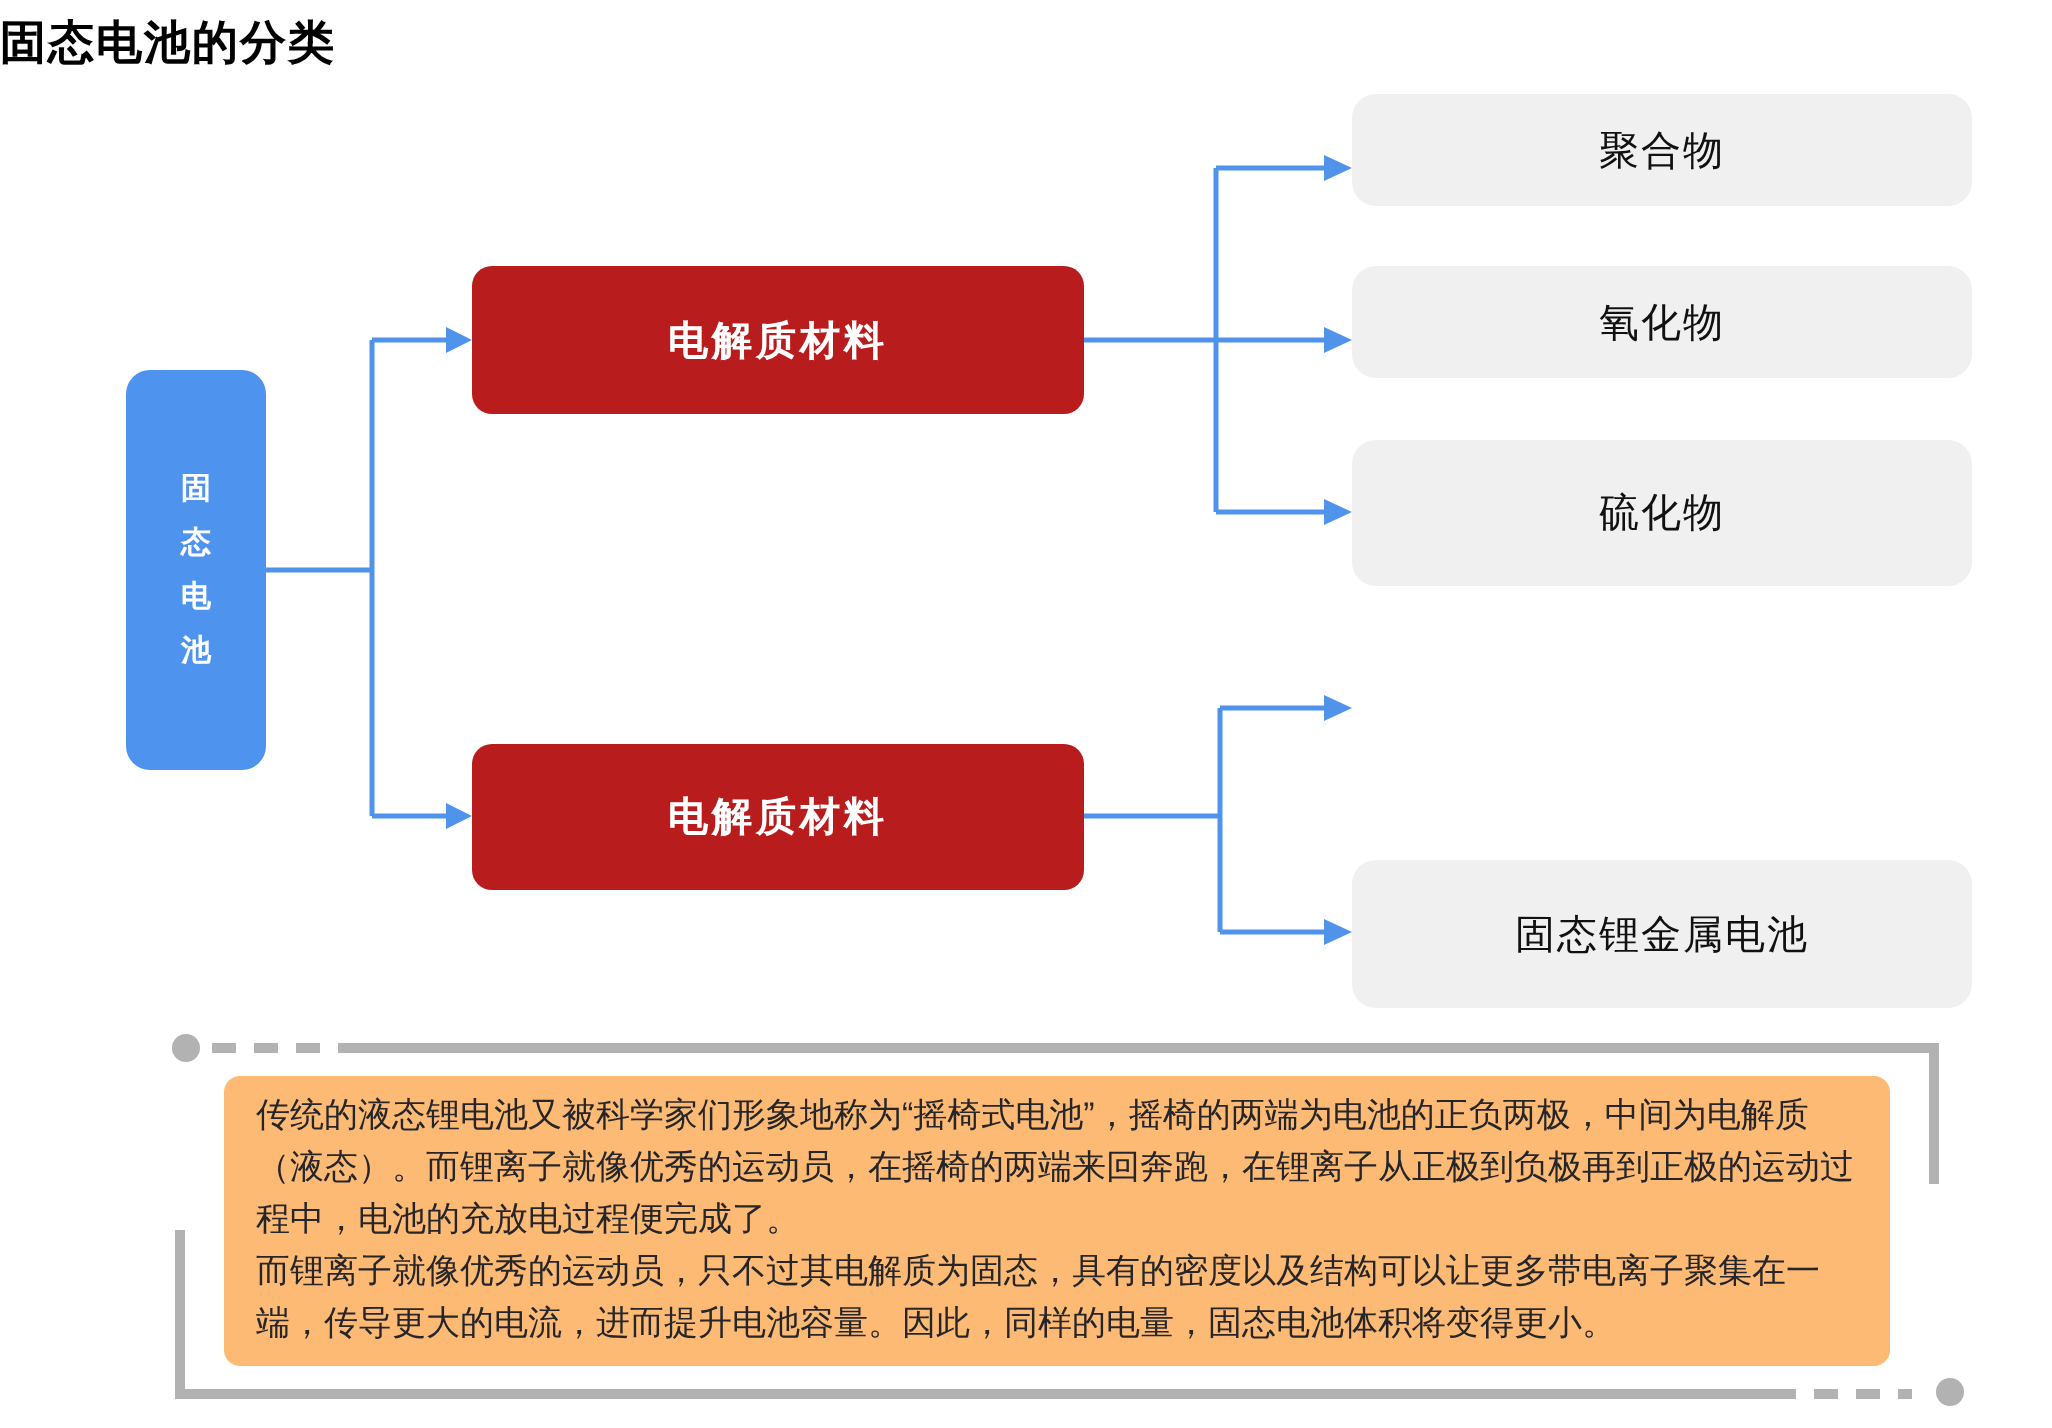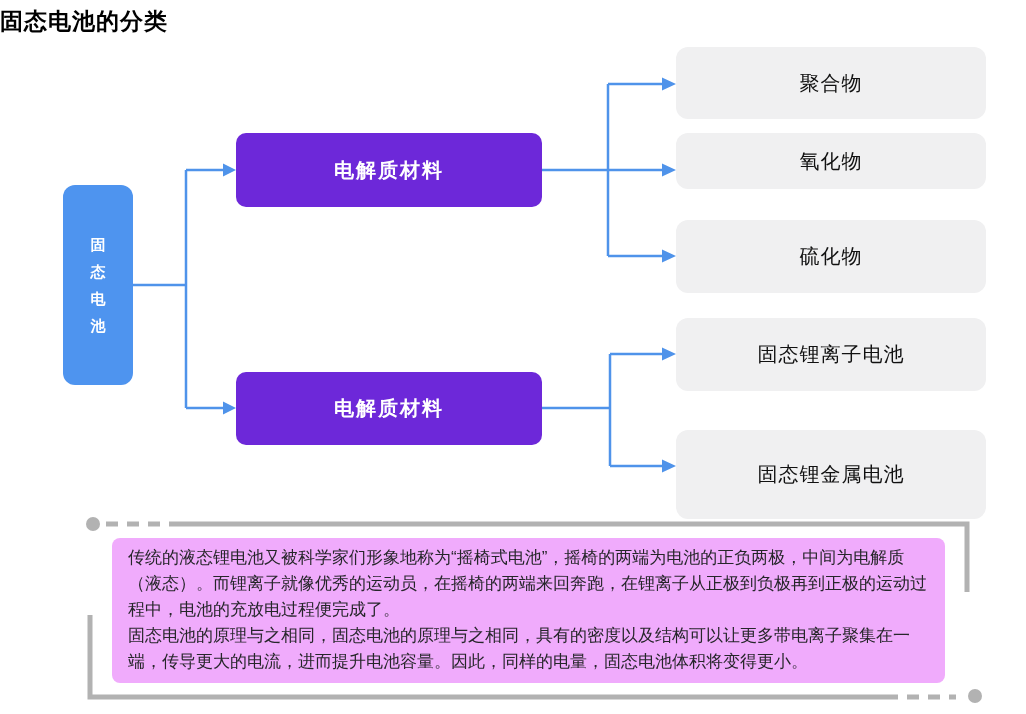--- a/index.html
+++ b/index.html
@@ -13,38 +13,38 @@
   }
   .node{position:absolute;display:flex;align-items:center;justify-content:center;box-sizing:border-box;}
   .root-node{
     left:63px;top:185px;width:70px;height:200px;background:#4e94ef;border-radius:12px;
   }
   .root-node .vtext{
     width:24px;text-align:center;color:#ffffff;font-size:15px;font-weight:600;
     line-height:27px;word-break:break-all;
   }
   .branch-node{
-    left:236px;width:306px;background:#6d28d9;border-radius:10px;
+    left:236px;width:306px;background:#b91c1c;border-radius:10px;
     color:#ffffff;font-size:20px;font-weight:600;letter-spacing:2px;
   }
   .branch-1{top:133px;height:74px;}
   .branch-2{top:372px;height:73px;}
   .leaf-node{
     left:676px;width:310px;background:#f0f0f1;border-radius:12px;
     color:#111;font-size:20px;letter-spacing:1px;
   }
-  .leaf-1{top:47px;height:72px;}
+  .leaf-1{top:47px;height:56px;}
   .leaf-2{top:133px;height:56px;}
   .leaf-3{top:220px;height:73px;align-items:center;}
   .leaf-4{top:318px;height:73px;}
-  .leaf-5{top:430px;height:89px;}
+  .leaf-5{top:430px;height:74px;}
   .overlay{position:absolute;left:0;top:0;width:1026px;height:714px;pointer-events:none;}
   .note{
     position:absolute;left:112px;top:538px;width:833px;height:145px;box-sizing:border-box;
-    background:#f0abfc;border-radius:8px;padding:7px 16px;
+    background:#fdba74;border-radius:8px;padding:7px 16px;
     font-size:17px;line-height:26px;color:#26262a;
   }
   .note p{margin:0;}
 </style>
 </head>
 <body>
 
 <div class="stage">
 
   <div class="title">固态电池的分类</div>
@@ -101,25 +101,22 @@
 
   <div class="node leaf-node leaf-1">
     <span>聚合物</span>
   </div>
   <div class="node leaf-node leaf-2">
     <span>氧化物</span>
   </div>
   <div class="node leaf-node leaf-3">
     <span>硫化物</span>
   </div>
-  <div class="node leaf-node leaf-4">
-    <span>固态锂离子电池</span>
-  </div>
   <div class="node leaf-node leaf-5">
     <span>固态锂金属电池</span>
   </div>
 
   <div class="note">
     <p>传统的液态锂电池又被科学家们形象地称为“摇椅式电池”，摇椅的两端为电池的正负两极，中间为电解质（液态）。而锂离子就像优秀的运动员，在摇椅的两端来回奔跑，在锂离子从正极到负极再到正极的运动过程中，电池的充放电过程便完成了。</p>
-    <p>固态电池的原理与之相同，固态电池的原理与之相同，具有的密度以及结构可以让更多带电离子聚集在一端，传导更大的电流，进而提升电池容量。因此，同样的电量，固态电池体积将变得更小。</p>
+    <p>而锂离子就像优秀的运动员，只不过其电解质为固态，具有的密度以及结构可以让更多带电离子聚集在一端，传导更大的电流，进而提升电池容量。因此，同样的电量，固态电池体积将变得更小。</p>
   </div>
 
 </div>
 
 </body></html>

